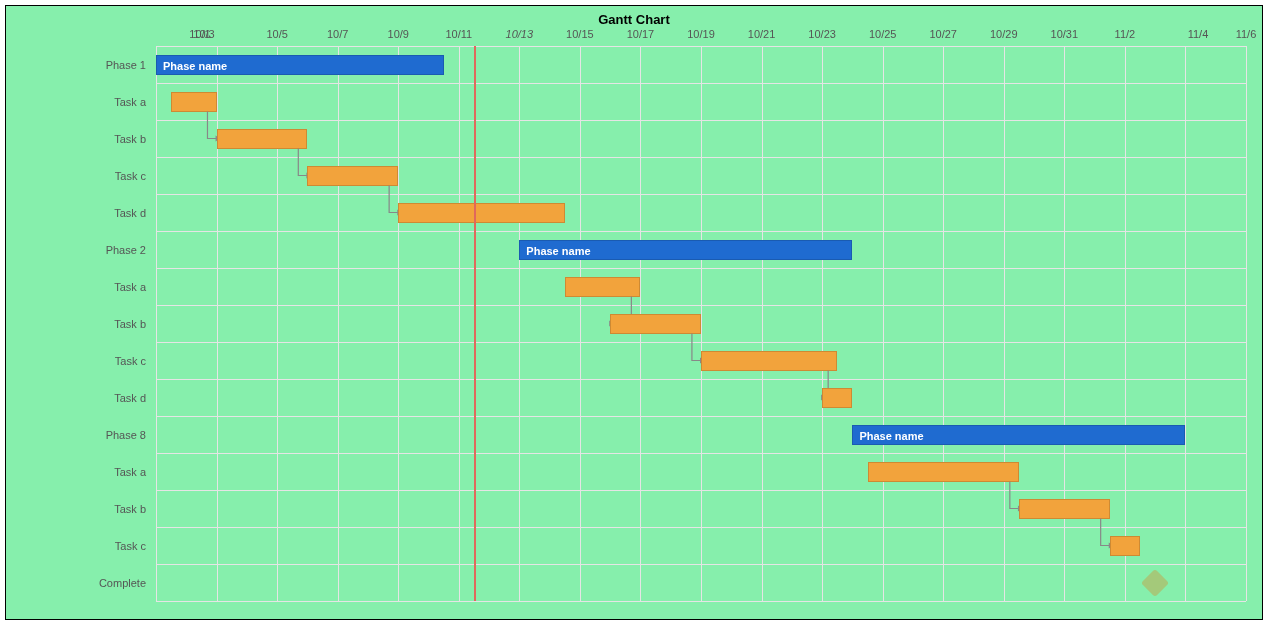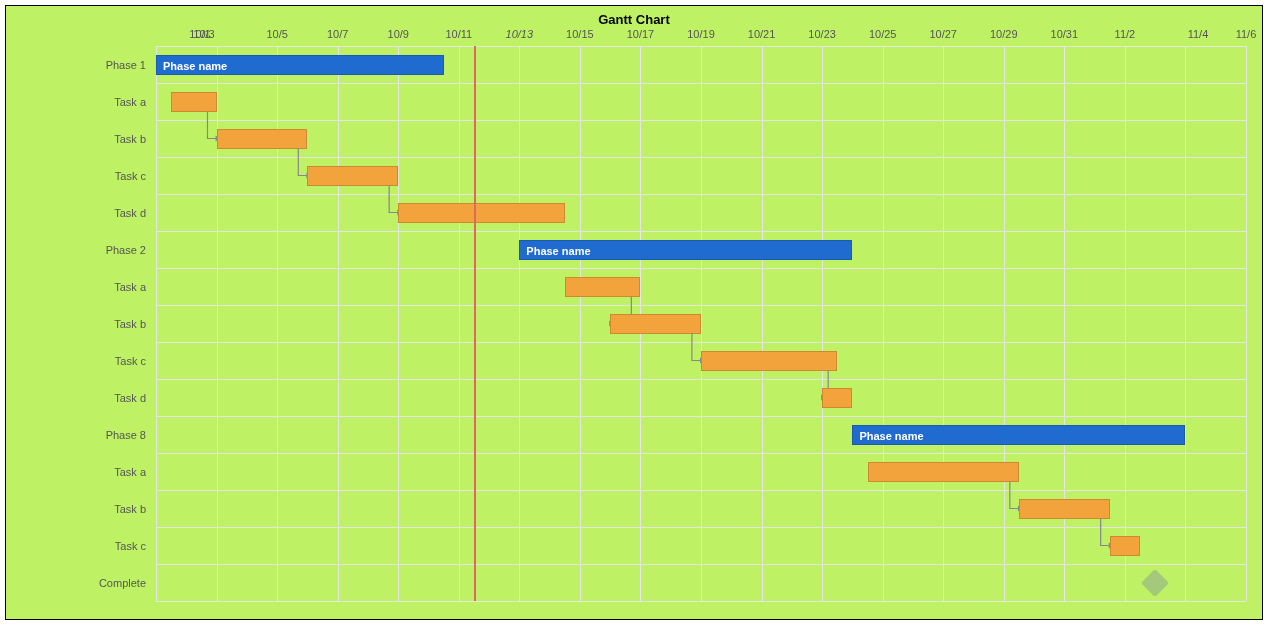--- a/index.html
+++ b/index.html
@@ -7,21 +7,21 @@
     margin: 0;
     padding: 5px;
     font-family: Arial, Helvetica, sans-serif;
     background: #fff;
   }
   .chart-frame {
     border: 1px solid #000;
     width: 1258px;
     height: 615px;
     position: relative;
-    background: #bef264;
+    background: #86efac;
   }
   .title {
     position: absolute;
     top: 6px;
     left: 0;
     width: 100%;
     text-align: center;
     font-size: 13px;
     font-weight: bold;
     color: #000;

